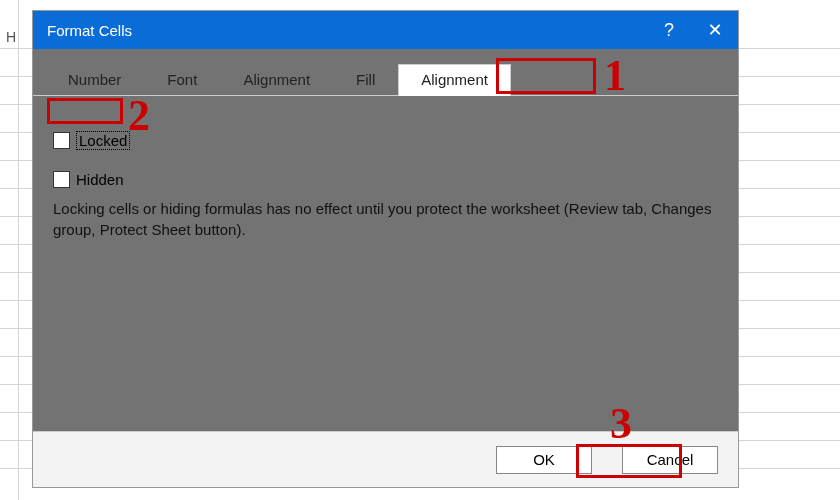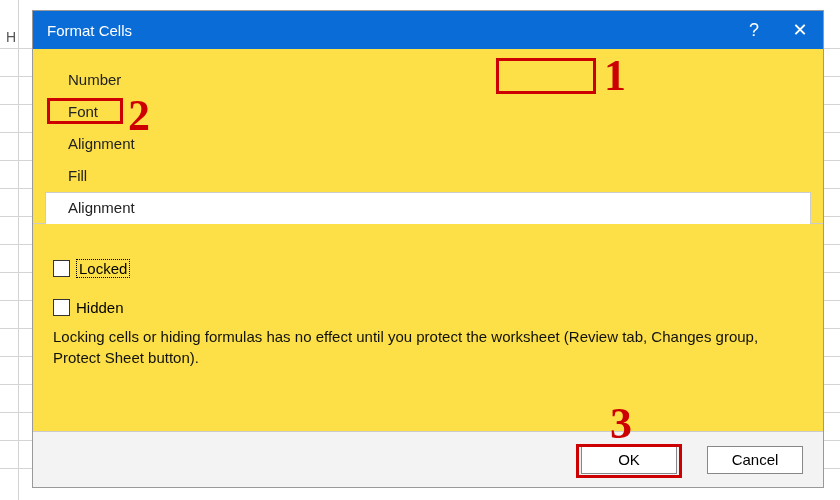--- a/index.html
+++ b/index.html
@@ -18,22 +18,22 @@
     .spreadsheet-bg .col-letter {
       position: absolute;
       top: 29px; left: 6px;
       font-size: 14px; color: #555;
     }
     .gridline-v { position:absolute; top:0; bottom:0; width:1px; background:#d4d4d4; }
     .gridline-h { position:absolute; left:0; right:0; height:1px; background:#d4d4d4; }
     .dialog {
       position: absolute;
       left: 32px; top: 10px;
-      width: 792px; height: 478px;
-      background: #fde047;
+      width: 707px; height: 478px;
+      background: #737373;
       border: 1px solid #999;
       display: flex; flex-direction: column;
     }
     .titlebar {
       height: 38px;
       background: #0a6cd6;
       display: flex; align-items: center;
       color: #fff;
       padding-left: 14px;
       font-size: 15px;
@@ -44,21 +44,20 @@
       display:flex; align-items:center; justify-content:center;
       color:#fff;
     }
     .titlebar-btn .q { font-size: 18px; font-weight: 400; }
     .close-x { font-size: 18px; }
     .tabs {
       display:flex;
       padding: 14px 12px 0 12px;
       border-bottom: 1px solid #ccc;
       gap: 0;
-      flex-direction: column;
     }
     .tab {
       padding: 6px 22px 8px 22px;
       font-size: 15px;
       color: #222;
       border: 1px solid transparent;
       border-bottom: none;
       position: relative;
       top: 1px;
       background: transparent;

